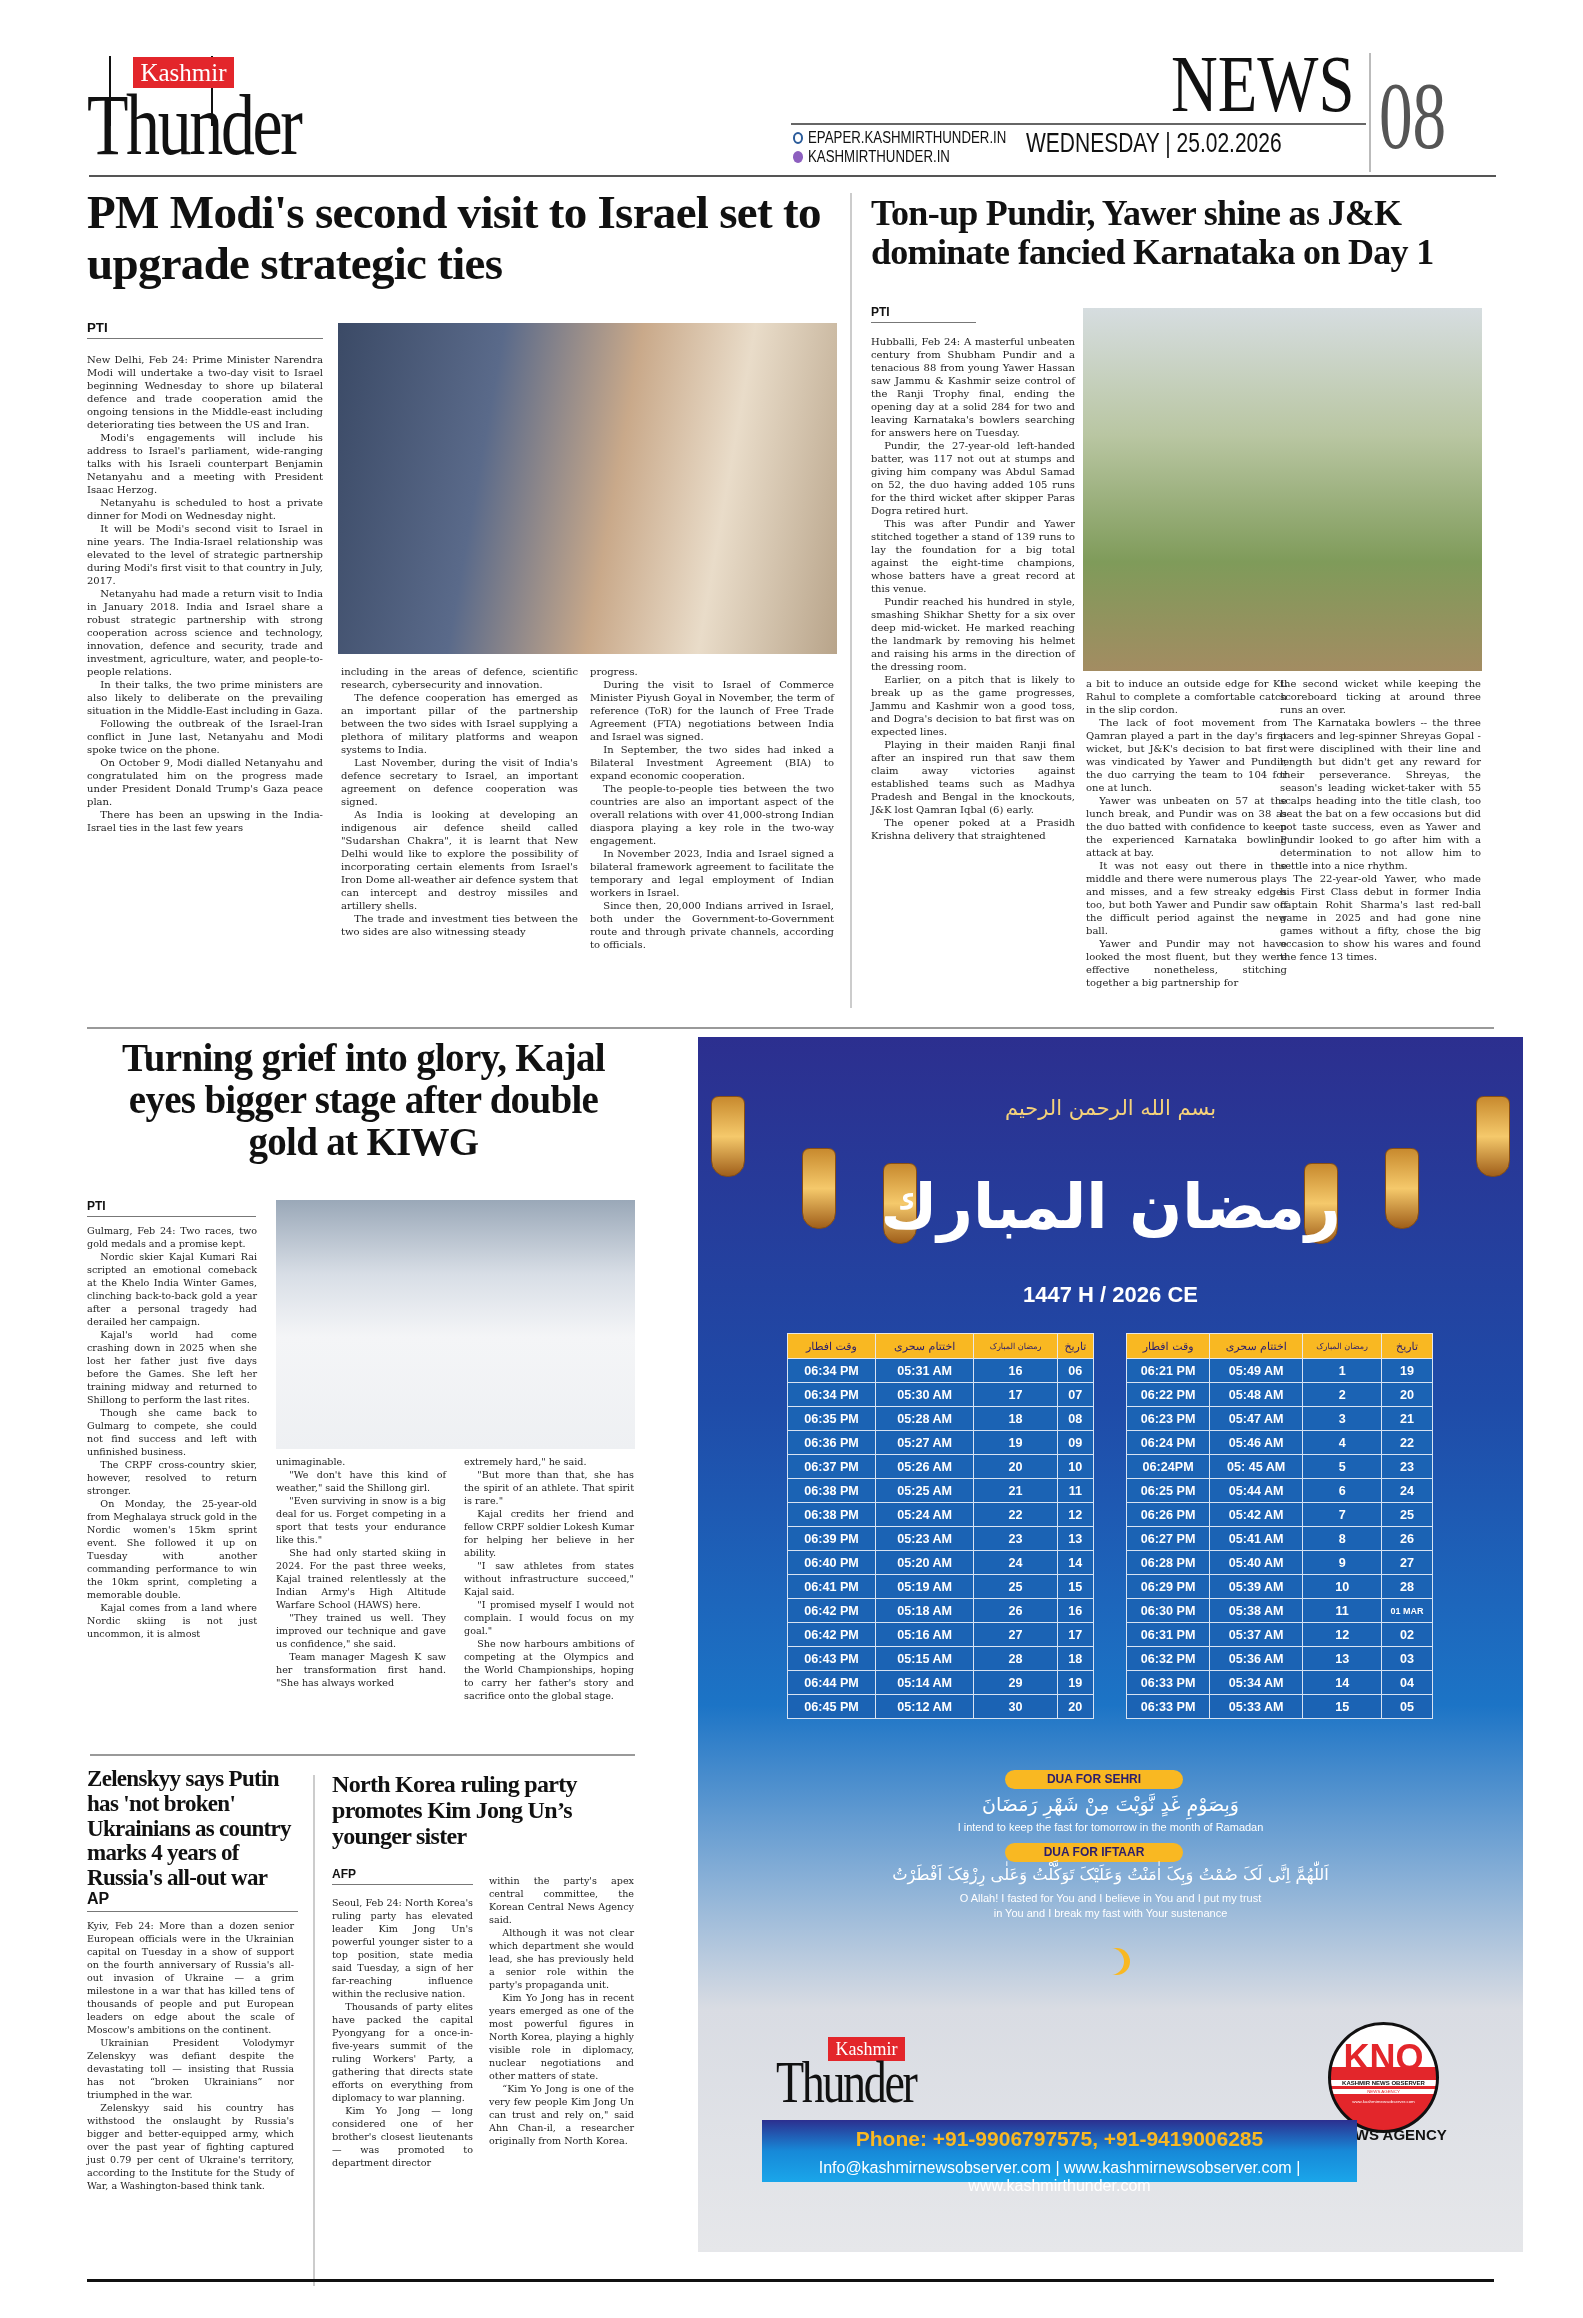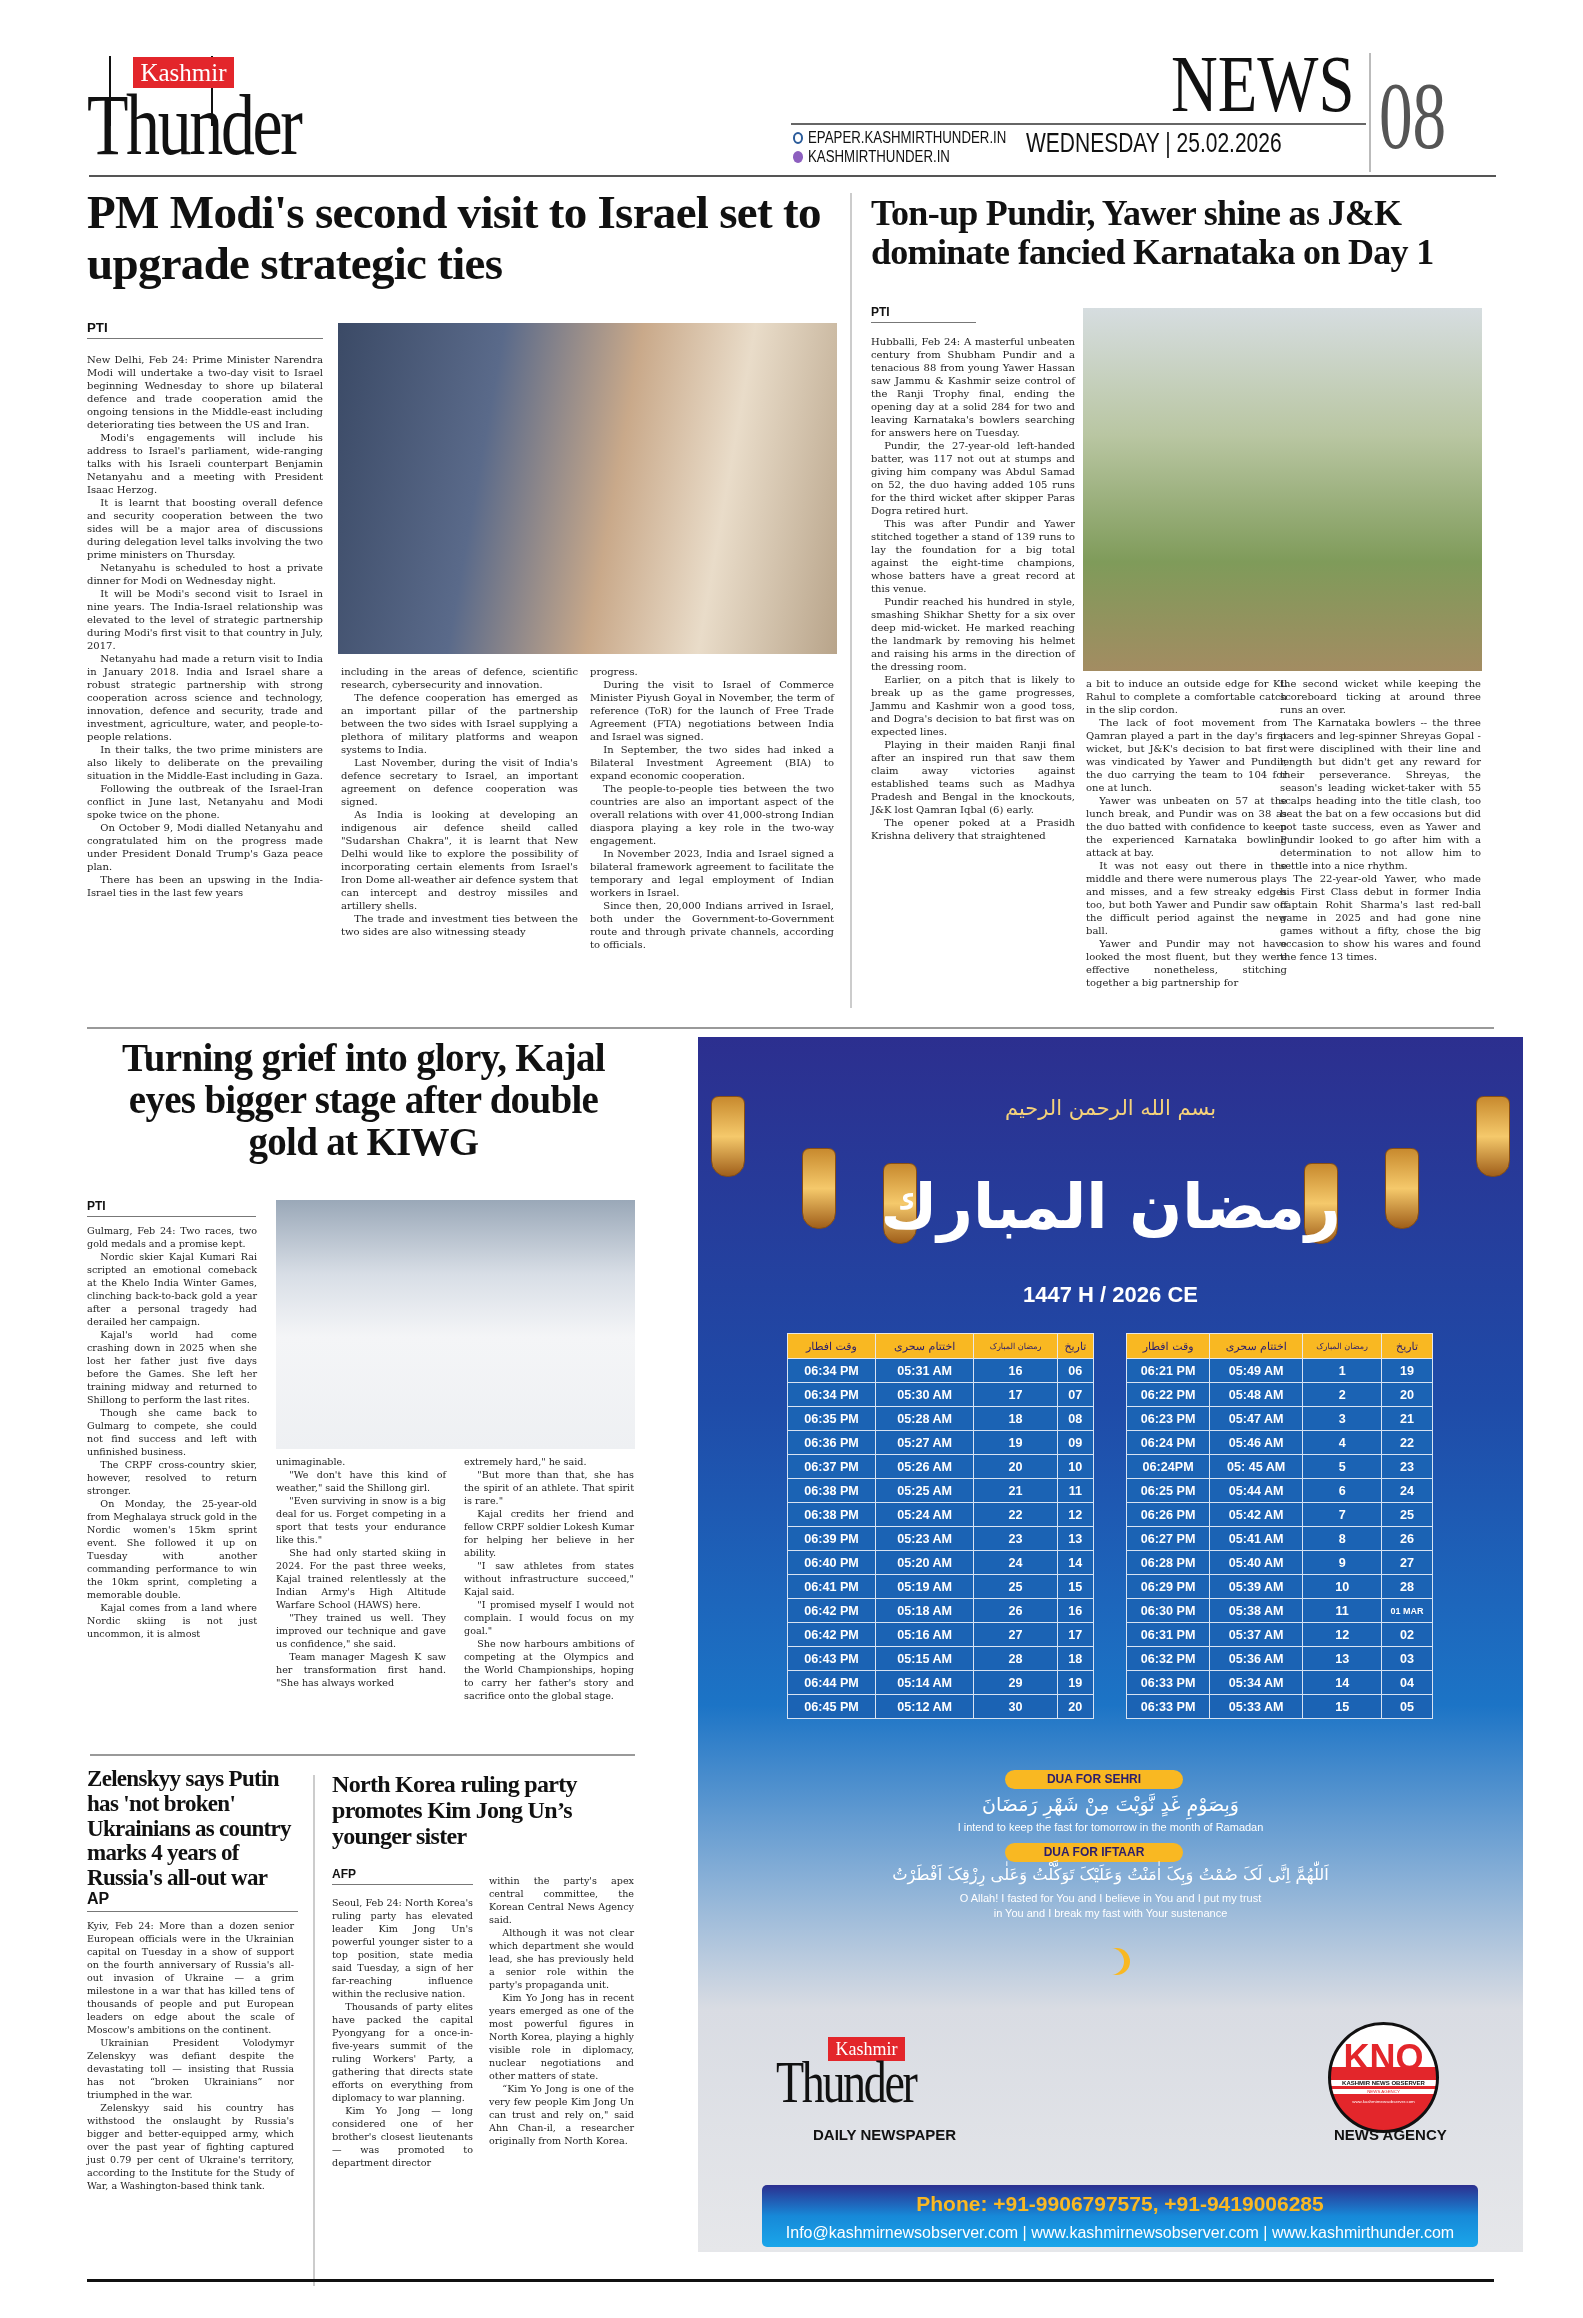--- a/index.html
+++ b/index.html
@@ -48,21 +48,20 @@
 </div>
 <div class="abs" style="left:1026px;top:127px;font-family:'Liberation Sans',sans-serif;font-size:28px;transform:scaleX(.75);transform-origin:left">WEDNESDAY | 25.02.2026</div>
 <div class="abs rule" style="left:89px;top:175px;width:1407px"></div>
 
 <div class="abs headline" style="left:87px;top:187px;width:748px;font-size:47px">PM Modi's second visit to Israel set to upgrade strategic ties</div>
 <div class="abs byline" style="left:87px;top:320px;width:236px">PTI</div>
 <div class="abs photo" style="left:338px;top:323px;width:499px;height:331px;background:linear-gradient(100deg,#3b4a66 0%,#5a6a8a 30%,#c9a98a 55%,#e9dcc9 75%,#b8a48a 100%)"></div>
 <div class="abs col" style="left:87px;top:353px;width:236px">
   <p class="first">New Delhi, Feb 24: Prime Minister Narendra Modi will undertake a two-day visit to Israel beginning Wednesday to shore up bilateral defence and trade cooperation amid the ongoing tensions in the Middle-east including deteriorating ties between the US and Iran.</p>
   <p>Modi's engagements will include his address to Israel's parliament, wide-ranging talks with his Israeli counterpart Benjamin Netanyahu and a meeting with President Isaac Herzog.</p>
-  <p>It is learnt that boosting overall defence and security cooperation between the two sides will be a major area of discussions during delegation level talks involving the two prime ministers on Thursday.</p>
   <p>Netanyahu is scheduled to host a private dinner for Modi on Wednesday night.</p>
   <p>It will be Modi's second visit to Israel in nine years. The India-Israel relationship was elevated to the level of strategic partnership during Modi's first visit to that country in July, 2017.</p>
   <p>Netanyahu had made a return visit to India in January 2018. India and Israel share a robust strategic partnership with strong cooperation across science and technology, innovation, defence and security, trade and investment, agriculture, water, and people-to-people relations.</p>
   <p>In their talks, the two prime ministers are also likely to deliberate on the prevailing situation in the Middle-East including in Gaza.</p>
   <p>Following the outbreak of the Israel-Iran conflict in June last, Netanyahu and Modi spoke twice on the phone.</p>
   <p>On October 9, Modi dialled Netanyahu and congratulated him on the progress made under President Donald Trump's Gaza peace plan.</p>
   <p>There has been an upswing in the India-Israel ties in the last few years</p>
 </div>
 <div class="abs col" style="left:341px;top:665px;width:237px">
   <p class="first">including in the areas of defence, scientific research, cybersecurity and innovation.</p>
@@ -399,18 +398,18 @@
   <div class="abs" style="left:115px;top:1089px;font-family:'Liberation Sans',sans-serif;font-weight:bold;font-size:15px">DAILY NEWSPAPER</div>
 
   <div class="abs" style="left:630px;top:985px;width:111px;height:111px;border-radius:50%;border:3.7px solid #111;background:linear-gradient(180deg,#fff 0%,#fff 40%,#e3262b 40%,#e3262b 100%);overflow:hidden">
     <div class="abs" style="left:0;right:0;top:12px;text-align:center;color:#e3262b;font-family:'Liberation Sans',sans-serif;font-weight:bold;font-size:36px">KNO</div>
     <div class="abs" style="left:0;right:0;top:55px;text-align:center;background:#fff;font-family:'Liberation Sans',sans-serif;font-weight:bold;font-size:6px">KASHMIR NEWS OBSERVER</div>
     <div class="abs" style="left:0;right:0;top:64px;text-align:center;color:#e3262b;background:#fff;font-family:'Liberation Sans',sans-serif;font-size:4.4px">NEWS AGENCY</div>
     <div class="abs" style="left:0;right:0;top:74px;text-align:center;color:#fff;font-family:'Liberation Sans',sans-serif;font-size:4.4px">www.kashmirnewsobserver.com</div>
   </div>
   <div class="abs" style="left:636px;top:1089px;font-family:'Liberation Sans',sans-serif;font-weight:bold;font-size:15px">NEWS AGENCY</div>
 
-  <div class="abs" style="left:64px;top:1148px;width:716px;height:62px;border-radius:5px;background:linear-gradient(180deg,#2c2f8f,#1789d8,#1aa6ea)">
+  <div class="abs" style="left:64px;top:1083px;width:595px;height:62px;border-radius:0;background:linear-gradient(180deg,#2c2f8f,#1789d8,#1aa6ea)">
     <div class="abs" style="left:0;right:0;top:7.4px;text-align:center;color:#f9b822;font-family:'Liberation Sans',sans-serif;font-weight:bold;font-size:21px">Phone: +91-9906797575, +91-9419006285</div>
     <div class="abs" style="left:0;right:0;top:39px;text-align:center;color:#fff;font-family:'Liberation Sans',sans-serif;font-size:16px">Info@kashmirnewsobserver.com | www.kashmirnewsobserver.com | www.kashmirthunder.com</div>
   </div>
 </div>
 
 
 </body></html>

